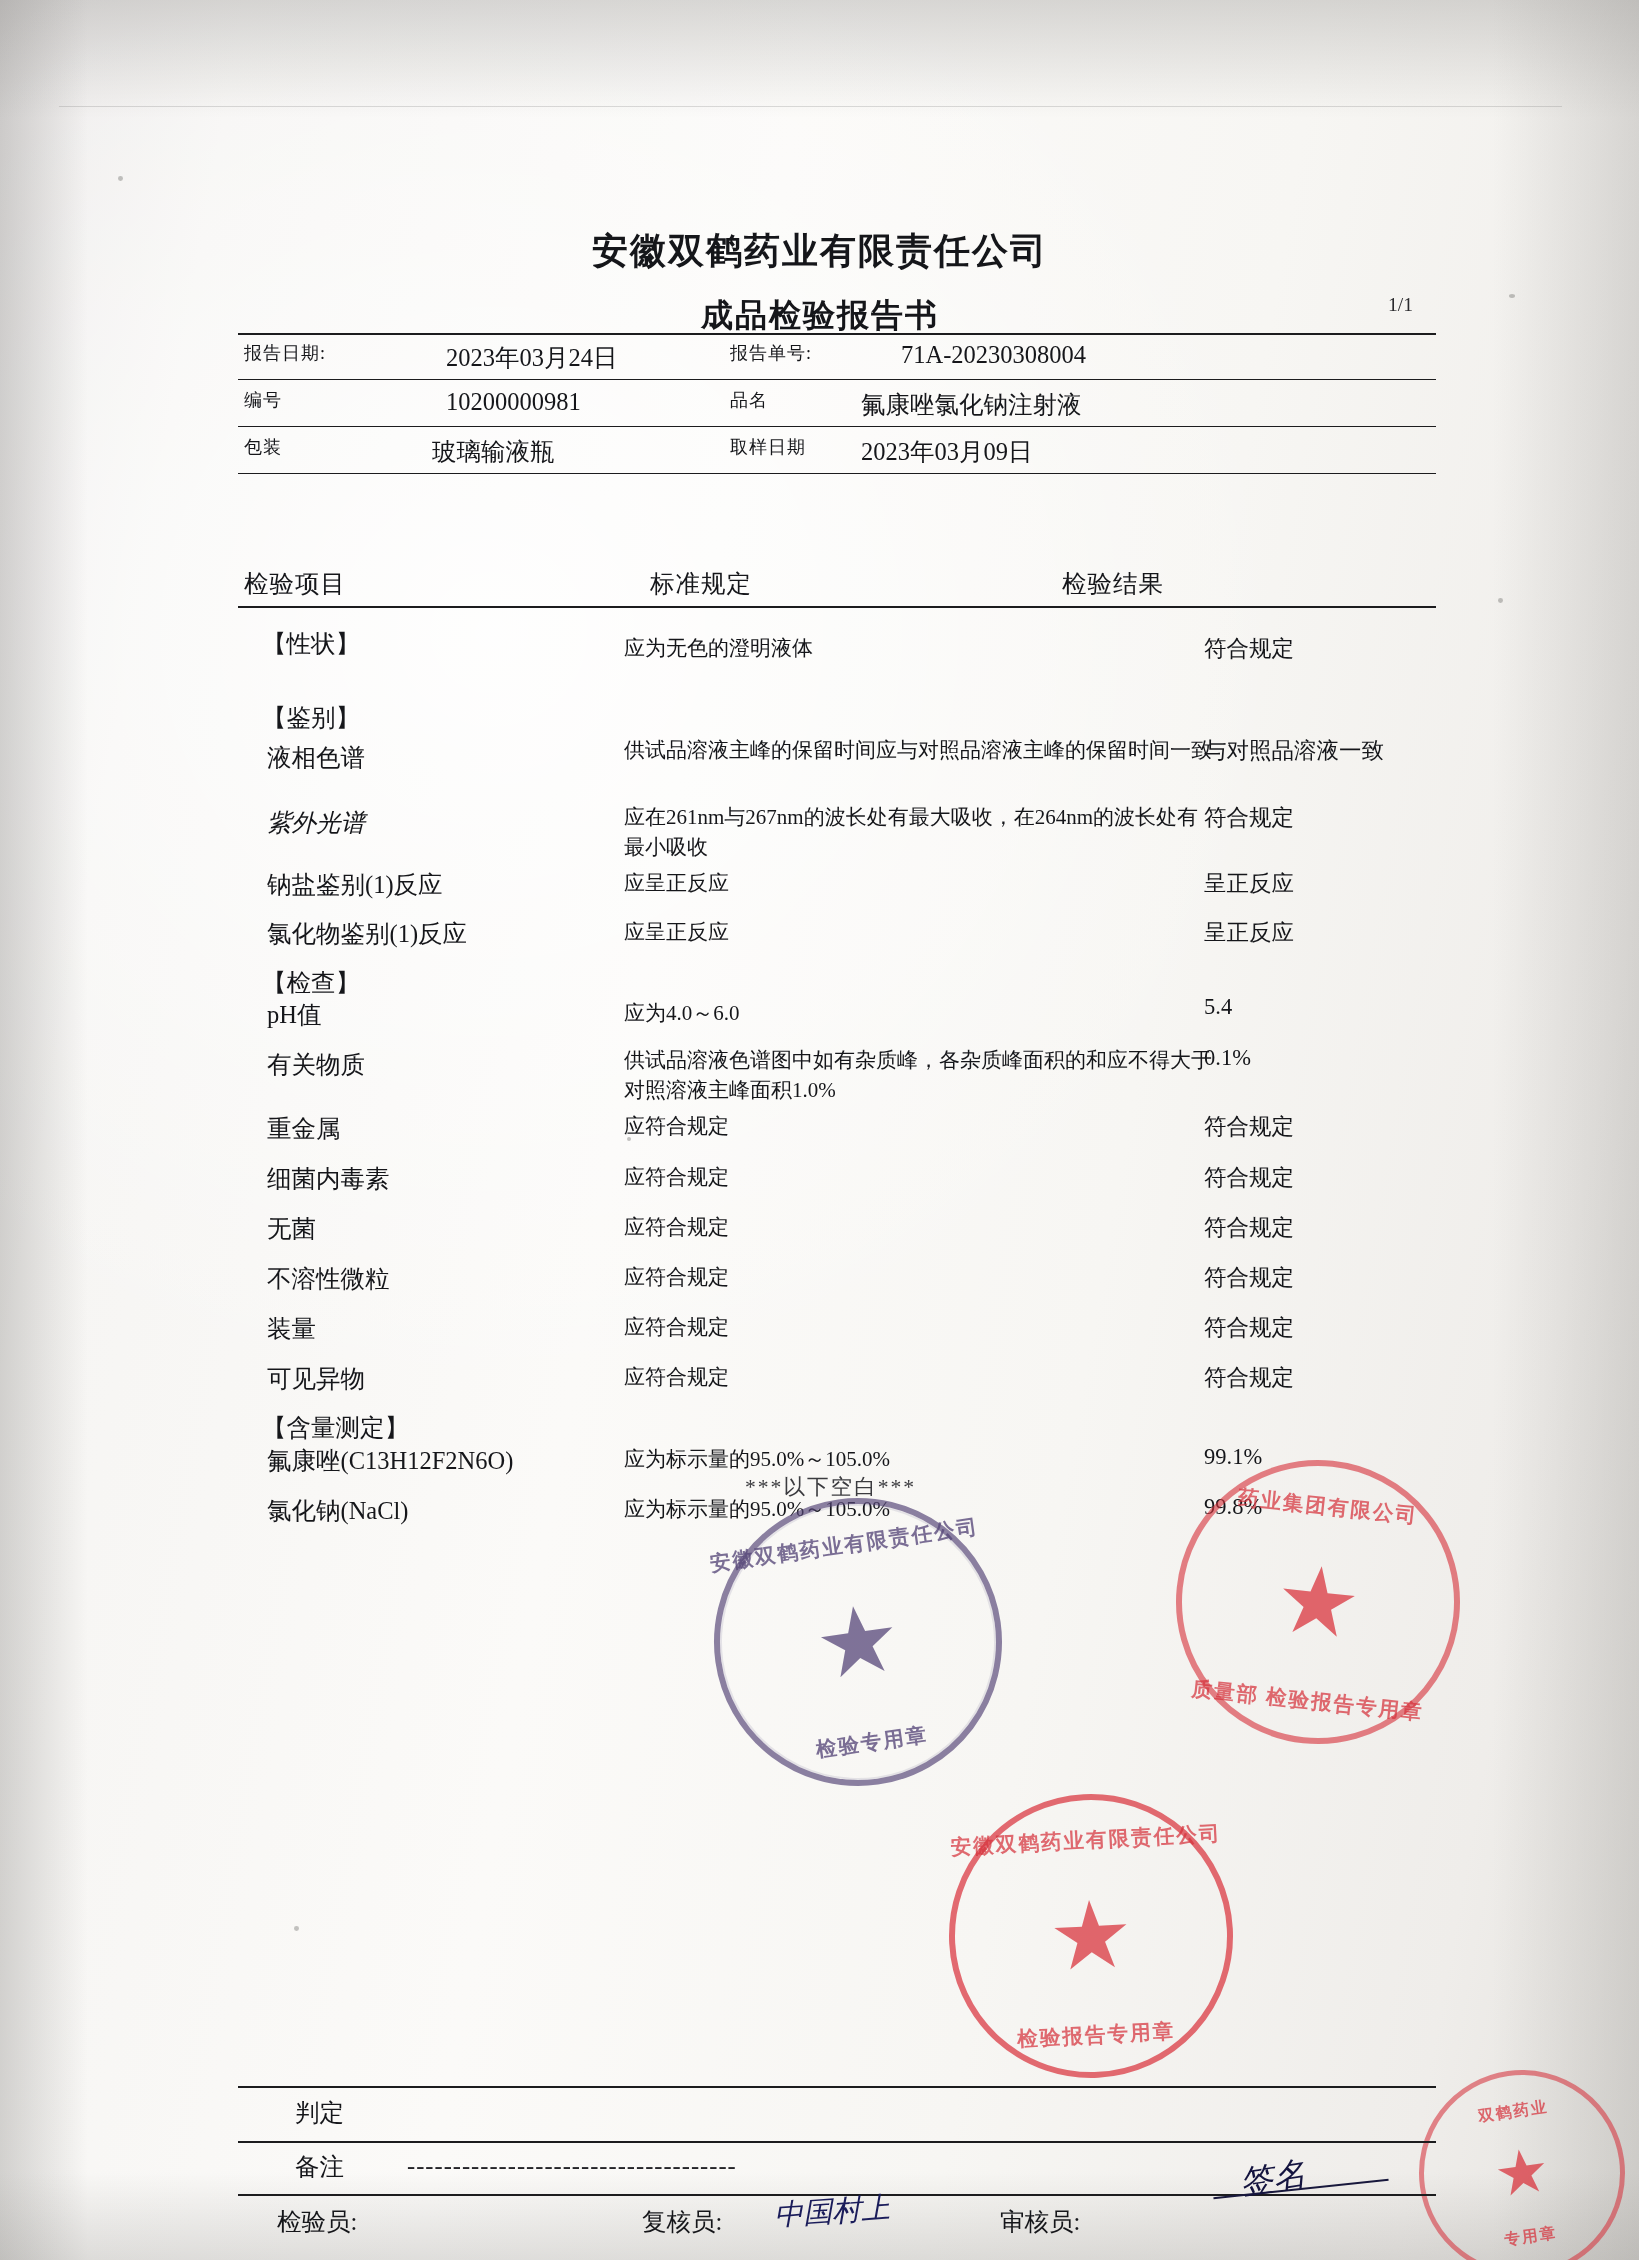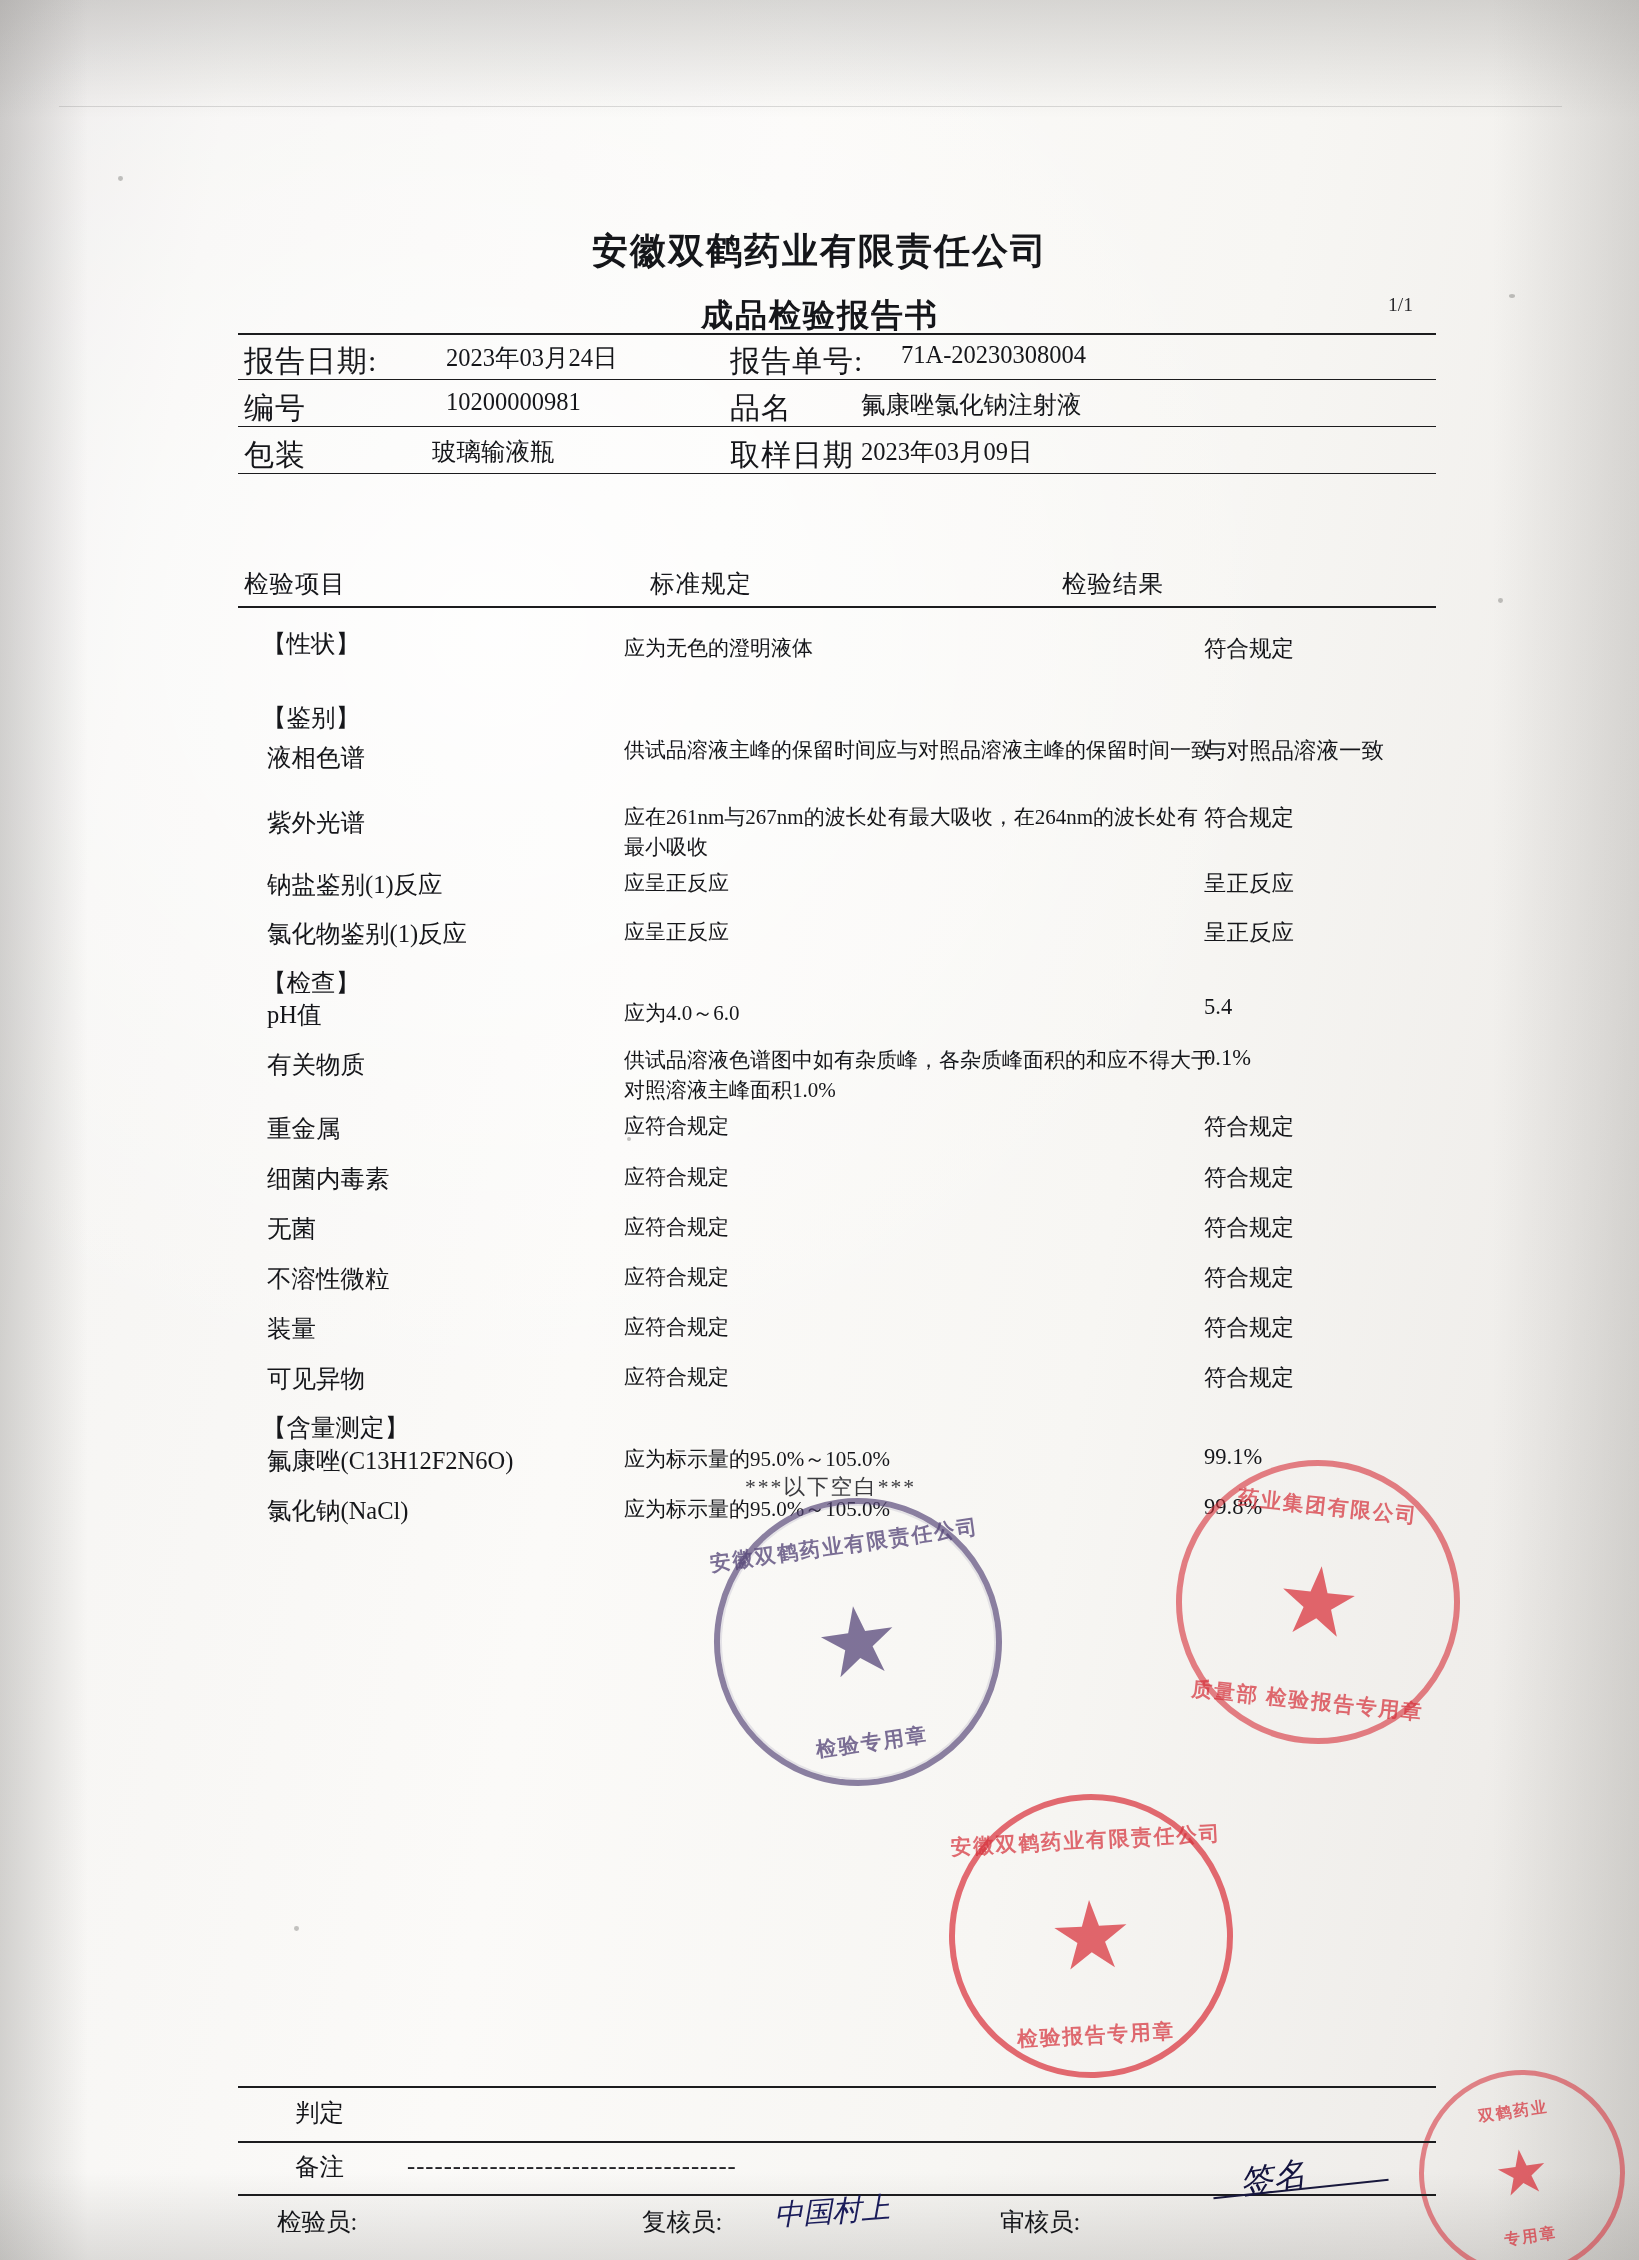--- a/index.html
+++ b/index.html
@@ -102,21 +102,21 @@
   .info-row {
     position: relative;
     height: 46px;
     border-bottom: 1.6px solid #1c1c1e;
   }
   .info-row.first { border-top: none; }
   .info-label {
     position: absolute;
     left: 5.9px;
     top: 7.8px;
-    font-size: 30px;
+    font-size: 18px;
     letter-spacing: 1px;
   }
   .info-value {
     position: absolute;
     top: 7.8px;
     font-size: 24.5px;
   }
   .v1 { left: 208px; }
   .lab2 { left: 492px; }
   .v2 { left: 663px; }
@@ -368,21 +368,21 @@
     <div class="section-head" style="top:627px;">【性状】</div>
     <div class="item-spec" style="top:633px;">应为无色的澄明液体</div>
     <div class="item-result" style="top:633px;">符合规定</div>
 
     <div class="section-head" style="top:701px;">【鉴别】</div>
 
     <div class="item-name" style="top:741px;">液相色谱</div>
     <div class="item-spec" style="top:735px;">供试品溶液主峰的保留时间应与对照品溶液主峰的保留时间一致</div>
     <div class="item-result" style="top:735px;">与对照品溶液一致</div>
 
-    <div class="item-name" style="top:806px;">紫外光谱</div>
+    <div class="item-name" style="top:806px;font-style:italic;">紫外光谱</div>
     <div class="item-spec" style="top:802px;">应在261nm与267nm的波长处有最大吸收，在264nm的波长处有最小吸收</div>
     <div class="item-result" style="top:802px;">符合规定</div>
 
     <div class="item-name" style="top:868px;">钠盐鉴别(1)反应</div>
     <div class="item-spec" style="top:868px;">应呈正反应</div>
     <div class="item-result" style="top:868px;">呈正反应</div>
 
     <div class="item-name" style="top:917px;">氯化物鉴别(1)反应</div>
     <div class="item-spec" style="top:917px;">应呈正反应</div>
     <div class="item-result" style="top:917px;">呈正反应</div>

